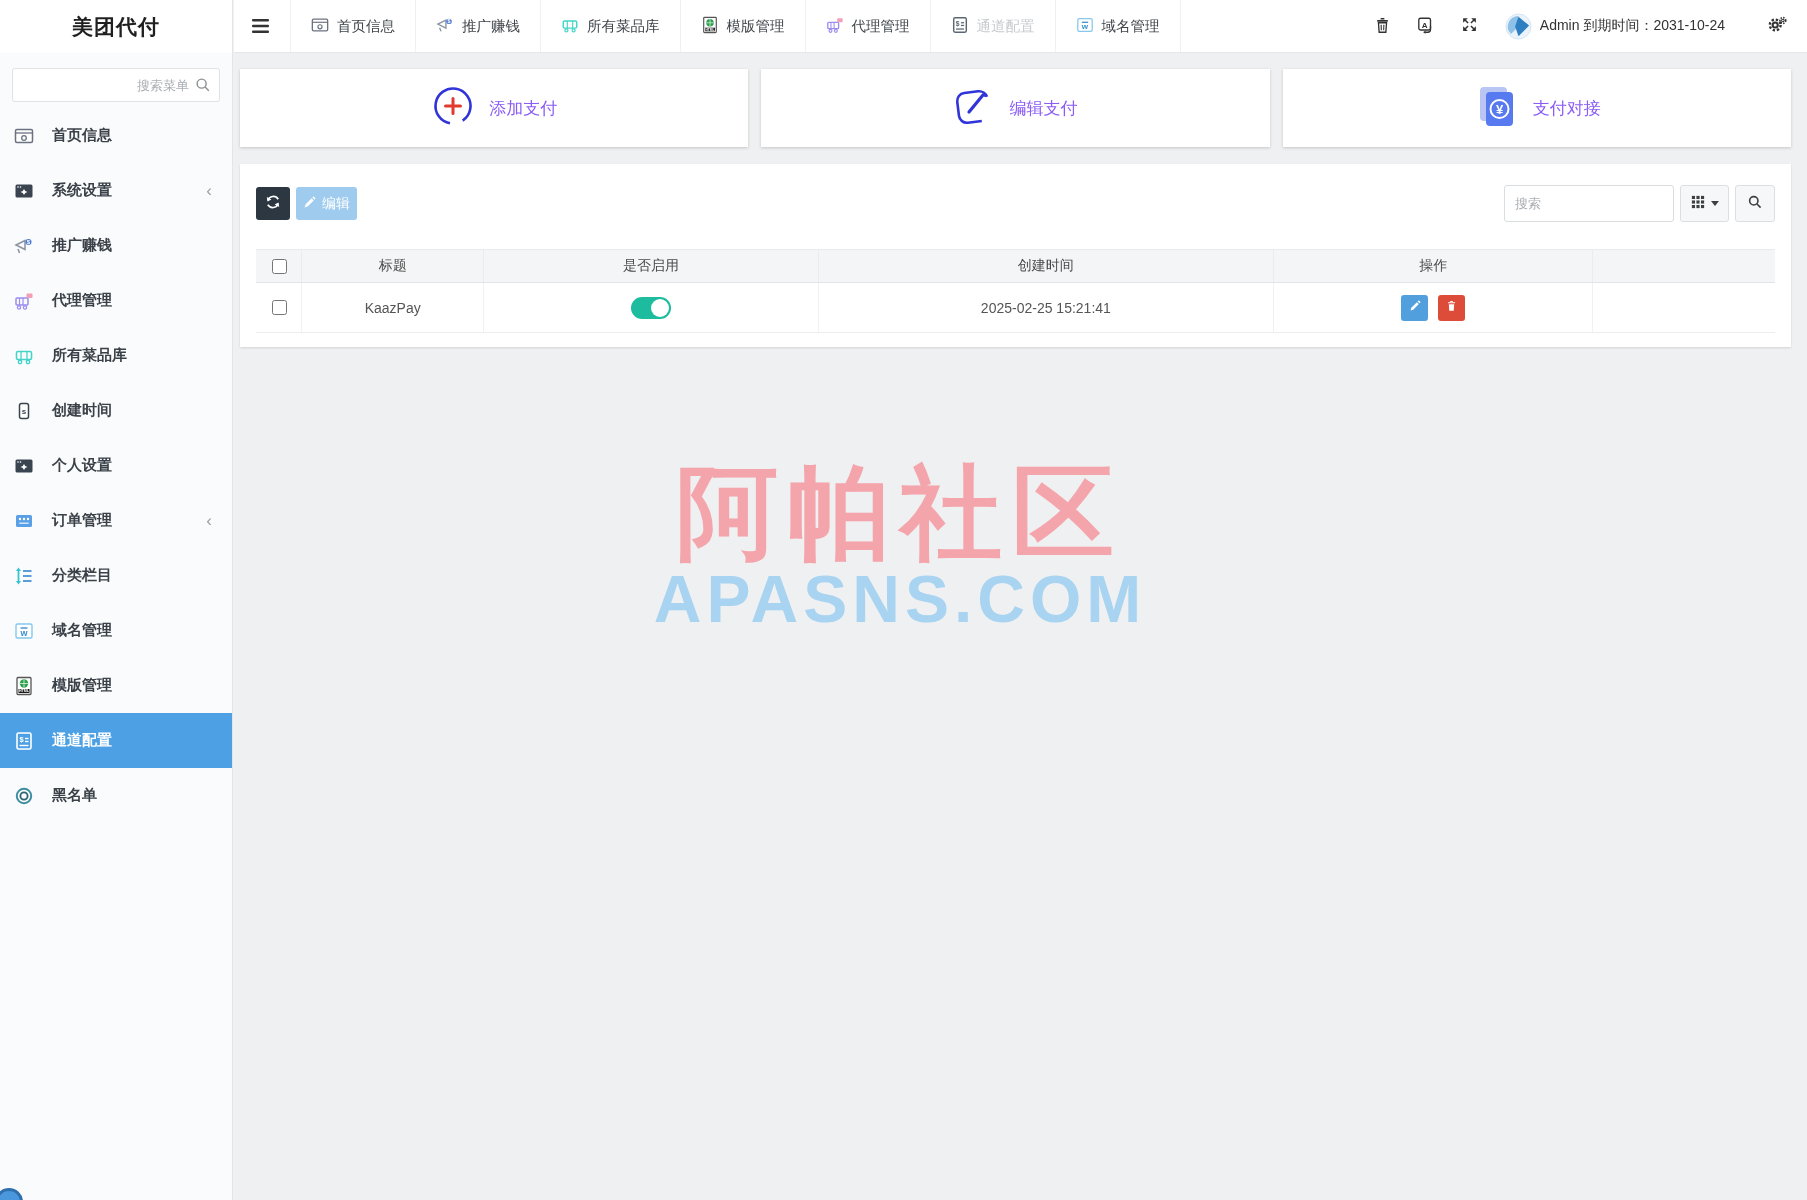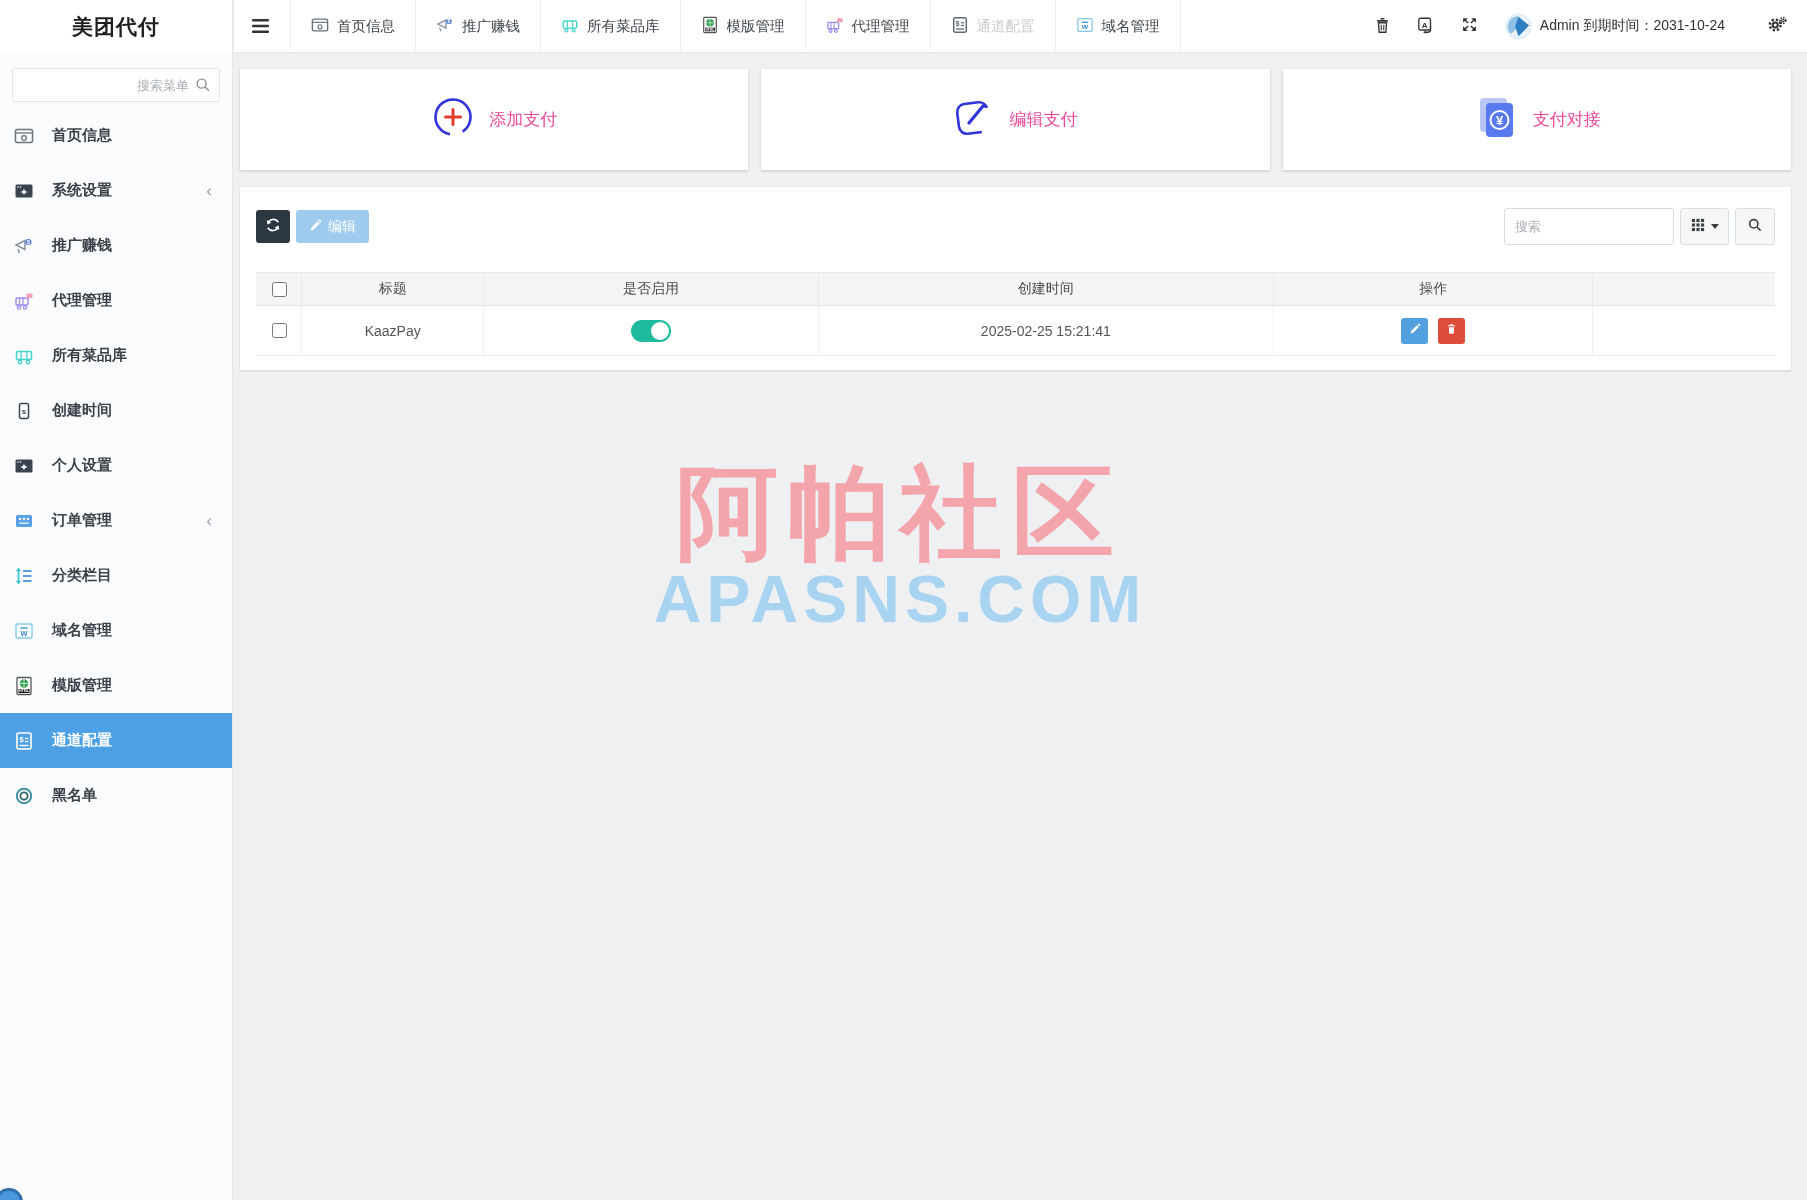--- a/index.html
+++ b/index.html
@@ -37,30 +37,30 @@
   .tab.muted { color:#c7cbce; }
   .nav-right { margin-left:auto; display:flex; align-items:center; padding-right:16px; }
   .nav-ibtn { background:none; border:none; cursor:pointer; padding:0; margin:0 13px;
     display:flex; align-items:center; }
   .avatar { width:27px; height:27px; margin:0 8px 0 14px; }
   .user-text { font-size:14px; color:#333; white-space:nowrap; }
   .gear-btn { margin-left:42px; margin-right:4px; }
   
   .content { position:absolute; left:234px; top:54px; right:0; bottom:0; background:#eff0f1; }
   .cards { display:flex; gap:13px; padding:15px 16px 0 6px; }
-  .card { flex:1; height:101px; background:#fff; box-shadow:0 1px 3px rgba(0,0,0,.18);
+  .card { flex:1; height:78px; background:#fff; box-shadow:0 1px 3px rgba(0,0,0,.18);
     display:flex; align-items:center; justify-content:center; gap:14px; cursor:pointer;
-    font-size:17px; color:#ec4899; }
+    font-size:17px; color:#8b5cf6; }
   
   .panel { margin:17px 16px 0 6px; background:#fff; box-shadow:0 1px 2px rgba(0,0,0,.12);
     padding:21px 16px 14px; }
   .toolbar { display:flex; align-items:center; }
   .btn-refresh { width:34px; height:33px; background:#2c3742; border:none; border-radius:3px;
     display:flex; align-items:center; justify-content:center; cursor:pointer; }
-  .btn-edit-dis { height:33px; padding:0 13px; margin-left:6px; background:#9fccee; border:none;
+  .btn-edit-dis { height:33px; padding:0 7px; margin-left:6px; background:#9fccee; border:none;
     border-radius:3px; color:#fff; font-size:14px; display:flex; align-items:center; gap:6px;
     cursor:not-allowed; font-family:"Liberation Sans",sans-serif; }
   .tb-right { margin-left:auto; display:flex; align-items:center; }
   .search-inp { width:170px; height:37px; border:1px solid #d9dde0; border-radius:3px;
     padding:0 10px; font-size:13px; color:#333; outline:none; font-family:"Liberation Sans",sans-serif; }
   .search-inp::placeholder { color:#a9aeb3; }
   .gbtn { height:37px; background:#f6f7f8; border:1px solid #dcdfe2; border-radius:3px;
     margin-left:6px; display:flex; align-items:center; justify-content:center; cursor:pointer; }
   .gbtn.grid { width:49px; } .gbtn.search { width:40px; }
   .caret { width:0; height:0; border-left:4px solid transparent; border-right:4px solid transparent;

